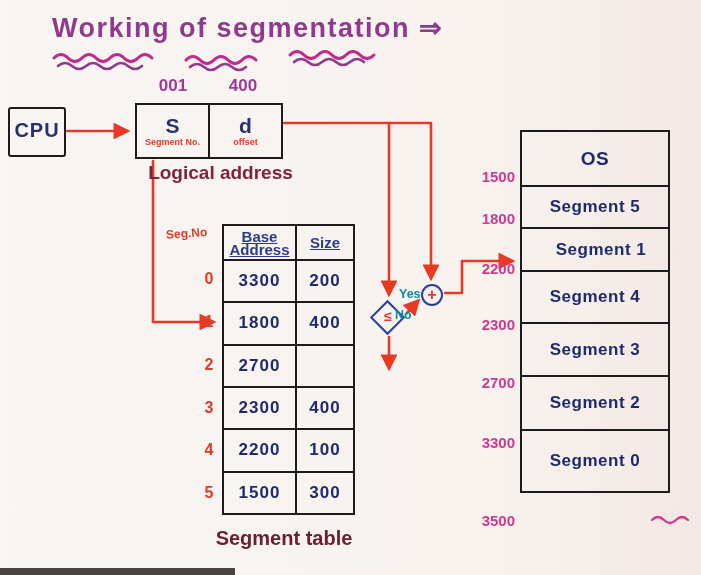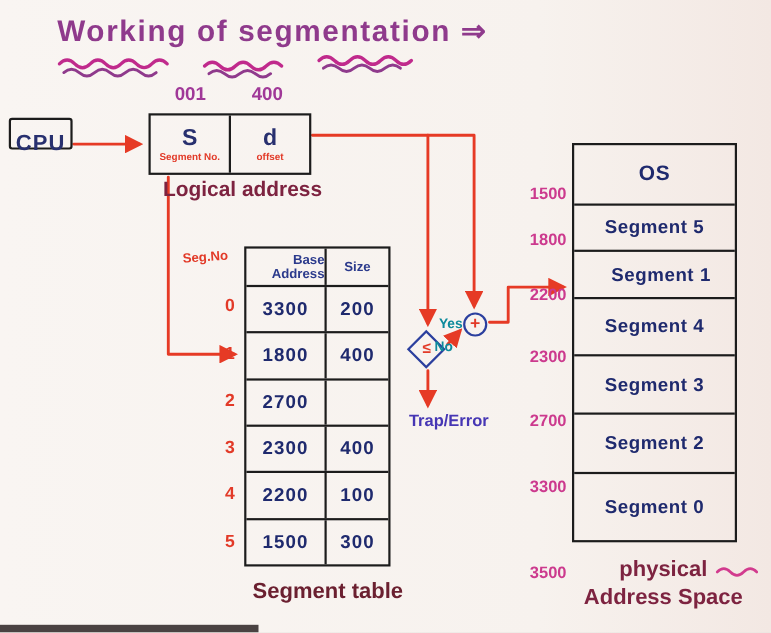--- a/index.html
+++ b/index.html
@@ -10,40 +10,40 @@
   }
   .overlay { position:absolute; left:0; top:0; width:701px; height:575px; pointer-events:none; }
   .abs { position:absolute; }
   .title {
     left:52px; top:12px; width:430px;
     font-size:27px; font-weight:bold; color:#8f3a8c; letter-spacing:1.5px;
   }
   .num-purple { color:#a03898; font-weight:bold; font-size:17px; text-align:center; }
   .box { border:2.8px solid #1c1c1c; background:transparent; }
   .cpu {
-    left:8px; top:107px; width:58px; height:29px; border-radius:3px;
+    left:8px; top:107px; width:58px; height:50px; border-radius:3px;
     text-align:center; line-height:42px; font-size:20px; font-weight:bold;
     color:#28306f; letter-spacing:1px;
   }
   .laddr { left:135px; top:103px; width:148px; height:56px; display:flex; }
   .laddr .cell { flex:1; display:flex; flex-direction:column; align-items:center; justify-content:center; }
   .laddr .cell:first-child { border-right:2.6px solid #1c1c1c; }
   .laddr .letter { font-size:21px; font-weight:bold; color:#28306f; line-height:22px; }
   .laddr .sub { font-size:9px; font-weight:bold; color:#e23a28; }
   .caption { font-weight:bold; color:#7d2340; text-align:center; }
   .seg-table {
     left:222px; top:224px; width:133px; height:291px;
     display:flex; flex-direction:column;
   }
   .thead { height:35px; display:flex; border-bottom:2.4px solid #1c1c1c; }
   .trow { flex:1; display:flex; border-bottom:2.4px solid #1c1c1c; }
   .trow:last-child { border-bottom:none; }
   .c-base { width:73px; border-right:2.4px solid #1c1c1c; display:flex; align-items:center; justify-content:center; }
   .c-size { flex:1; display:flex; align-items:center; justify-content:center; }
-  .hdr-blue { font-size:12px; font-weight:bold; color:#2b3a8c; text-align:right; line-height:13px; }
+  .hdr-blue { font-size:15px; font-weight:bold; color:#2b3a8c; text-align:center; line-height:13px;text-decoration:underline; }
   .val { font-size:17px; font-weight:bold; color:#1f2a6e; letter-spacing:1px; }
   .segno { width:26px; text-align:center; font-size:16px; font-weight:bold; color:#e23a28; }
   .segno-hdr { left:166px; top:226px; width:54px; font-size:12px; font-weight:bold; color:#e23a28; transform:rotate(-4deg); }
   .mem { left:520px; top:130px; width:150px; display:flex; flex-direction:column; }
   .mrow { display:flex; align-items:center; justify-content:center; border-top:2.5px solid #1c1c1c;
           font-size:17px; font-weight:bold; color:#1f2a6e; letter-spacing:.5px; }
   .mrow:first-child { border-top:none; font-size:19px; }
   .addr { width:48px; text-align:right; font-size:15px; font-weight:bold; color:#cc3a8e; }
   .diamond { left:375px; top:305px; width:25px; height:25px; border:2.5px solid #2b3f9e; transform:rotate(45deg); background:transparent; }
   .leq { left:379px; top:308px; width:18px; text-align:center; font-size:14px; font-weight:bold; color:#e23a28; }
@@ -136,44 +136,42 @@
     </div>
     <div class="trow">
       <div class="c-base val">2200</div>
       <div class="c-size val">100</div>
     </div>
     <div class="trow">
       <div class="c-base val">1500</div>
       <div class="c-size val">300</div>
     </div>
   </div>
-  <div class="abs caption" style="left:228px;top:527px;width:140px;font-size:20px;color:#6b2030;">Segment table</div>
+  <div class="abs caption" style="left:214px;top:527px;width:140px;font-size:20px;color:#6b2030;">Segment table</div>
 
   <div class="abs diamond"></div>
   <div class="abs leq">≤</div>
   <div class="abs teal" style="left:399px;top:287px;">Yes</div>
   <div class="abs teal" style="left:395px;top:308px;">No</div>
   <div class="abs plus-circle">+</div>
-  <div class="abs trap">Trap/Error</div>
 
   <div class="abs box mem">
     <div class="mrow" style="height:53px;">OS</div>
     <div class="mrow" style="height:42px;">Segment 5</div>
     <div class="mrow" style="height:43px;padding-left:12px;">Segment 1</div>
     <div class="mrow" style="height:52px;">Segment 4</div>
     <div class="mrow" style="height:53px;">Segment 3</div>
     <div class="mrow" style="height:54px;">Segment 2</div>
     <div class="mrow" style="height:62px;">Segment 0</div>
   </div>
 
   <div class="abs addr" style="left:467px;top:168px;">1500</div>
   <div class="abs addr" style="left:467px;top:210px;">1800</div>
   <div class="abs addr" style="left:467px;top:260px;">2200</div>
   <div class="abs addr" style="left:467px;top:316px;">2300</div>
   <div class="abs addr" style="left:467px;top:374px;">2700</div>
   <div class="abs addr" style="left:467px;top:434px;">3300</div>
   <div class="abs addr" style="left:467px;top:490px;margin-top:22px;">3500</div>
 
-  <div class="abs caption" style="left:528px;top:506px;width:150px;font-size:20px;line-height:25px;">physical Address Space</div>
 
   <div class="abs scan-edge"></div>
 
 </div>
 
 </body></html>

